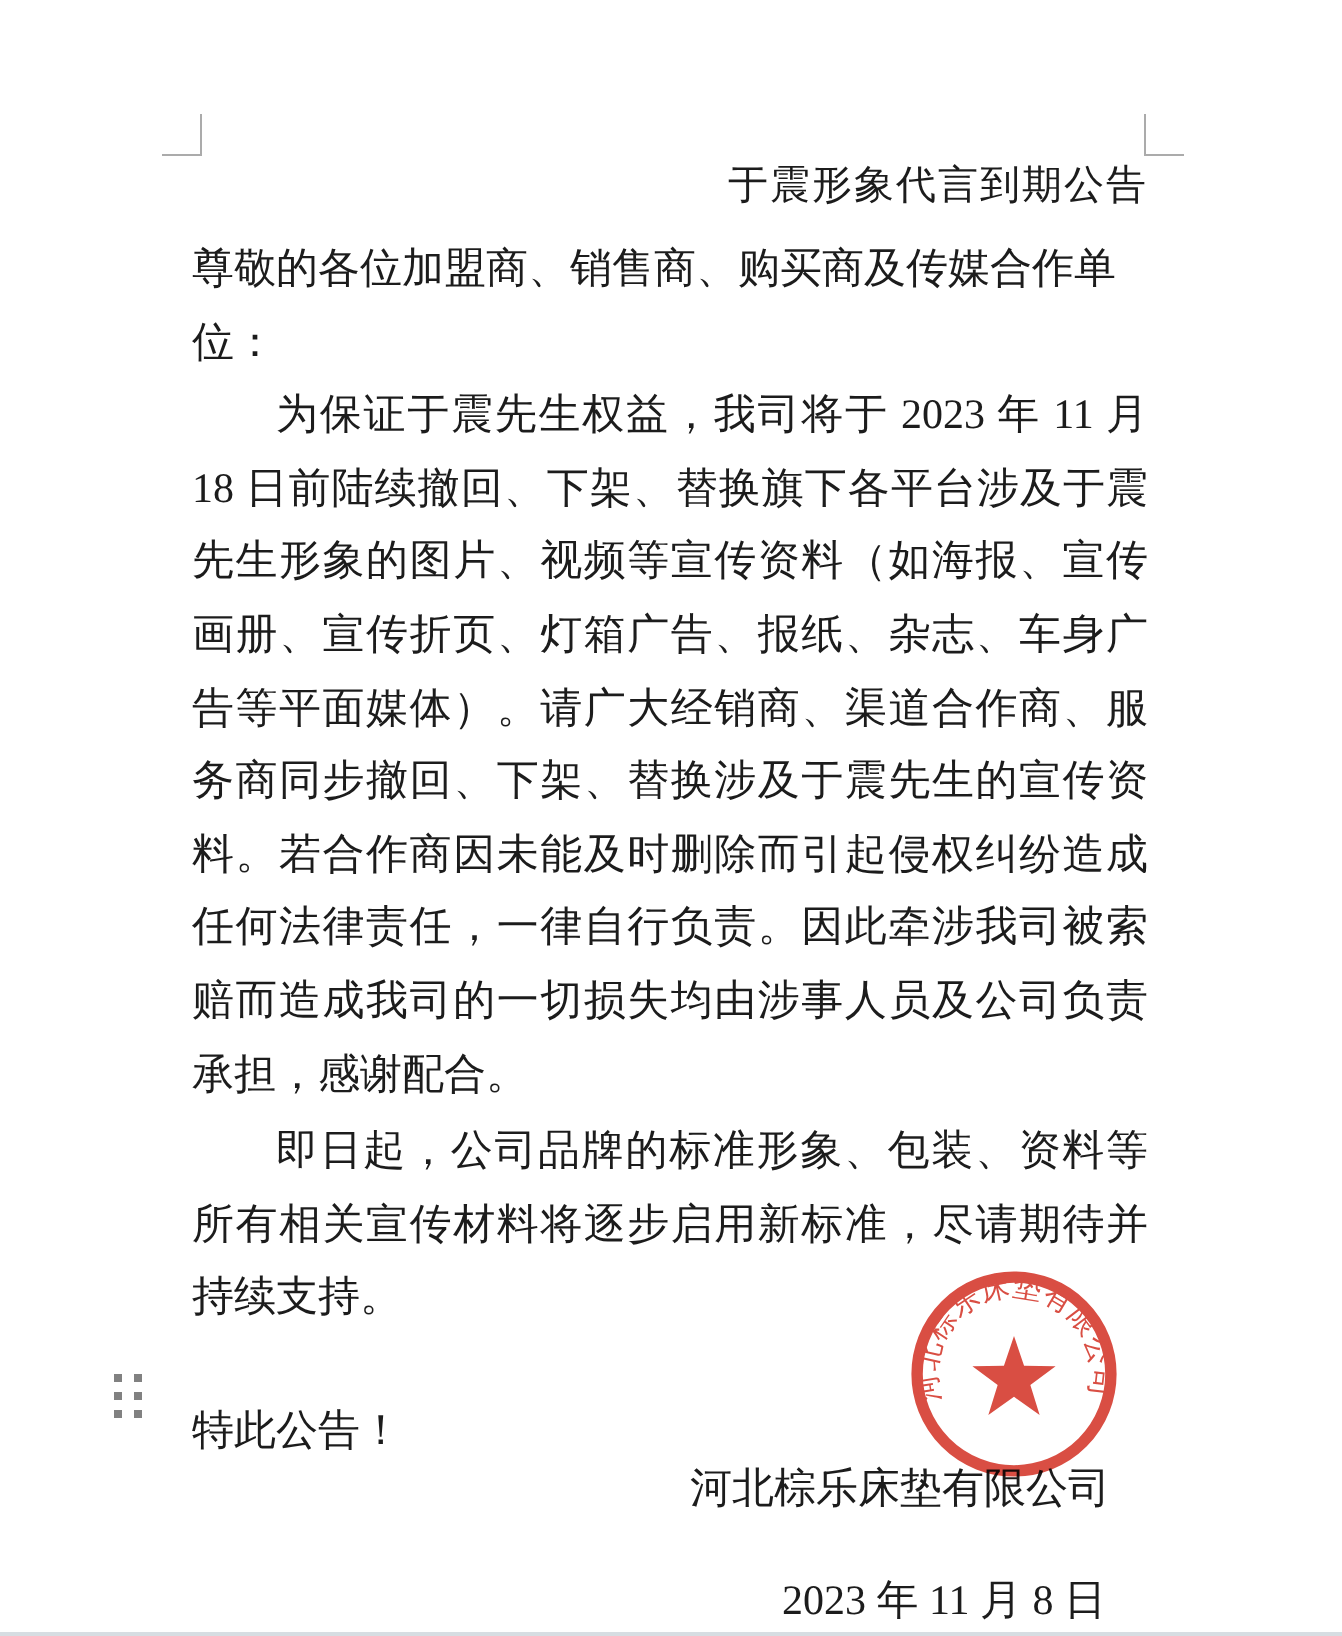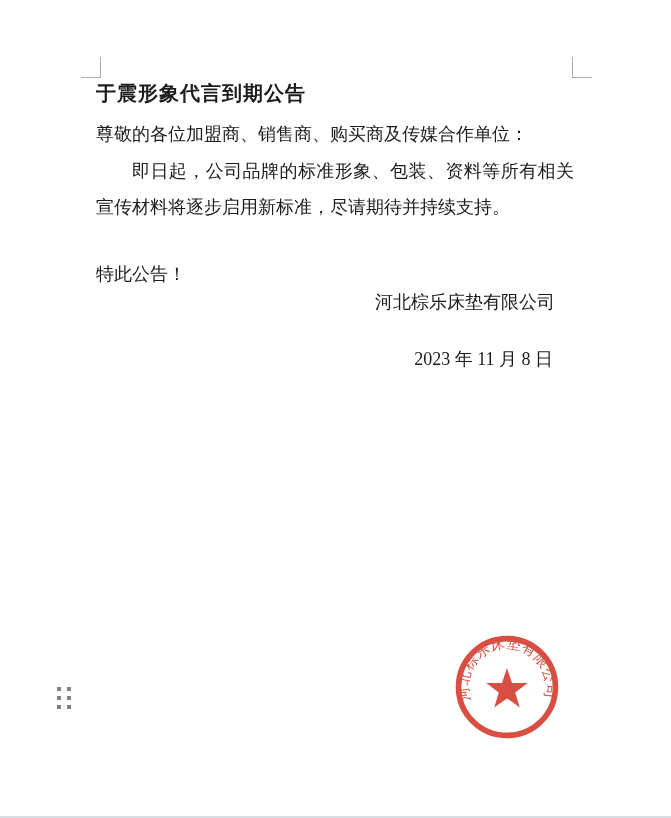--- a/index.html
+++ b/index.html
@@ -20,25 +20,25 @@
   
   .crop{position:absolute;width:20px;height:21px;top:57px;}
   .crop-tl{left:81px;border-right:1px solid var(--crop-gray);border-bottom:1px solid var(--crop-gray);}
   .crop-tr{left:572px;border-left:1px solid var(--crop-gray);border-bottom:1px solid var(--crop-gray);}
 
   .doc{
     position:absolute;
     left:96px;top:78px;width:478px;
   }
   .doc h1{
-    font-size:20px;font-weight:bold;line-height:30px;
-    text-align:left;margin-bottom:8px;letter-spacing:1px;
+    font-size:20px;font-weight:normal;line-height:30px;
+    text-align:right;margin-bottom:8px;letter-spacing:1px;
   }
   .doc p{
-    font-size:18px;line-height:36.6px;
+    font-size:21px;line-height:36.6px;
     text-align:justify;text-justify:inter-ideograph;
   }
   .salut{text-align:left !important;}
   .para{text-indent:2em;}
   .para+.para{margin-top:2px;}
   .closing{margin-top:30px;text-align:left;}
   .sig{text-align:right !important;padding-right:19px;}
   .sig.company{margin-top:-8px;}
   .sig.date{margin-top:20px;padding-right:21px;}
 
@@ -71,20 +71,21 @@
 </style>
 </head>
 <body>
 
 <div class="crop crop-tl"></div>
 <div class="crop crop-tr"></div>
 
 <main class="doc">
   <h1>于震形象代言到期公告</h1>
   <p class="salut">尊敬的各位加盟商、销售商、购买商及传媒合作单位：</p>
+  <p class="para">为保证于震先生权益，我司将于 2023 年 11 月 18 日前陆续撤回、下架、替换旗下各平台涉及于震先生形象的图片、视频等宣传资料（如海报、宣传画册、宣传折页、灯箱广告、报纸、杂志、车身广告等平面媒体）。请广大经销商、渠道合作商、服务商同步撤回、下架、替换涉及于震先生的宣传资料。若合作商因未能及时删除而引起侵权纠纷造成任何法律责任，一律自行负责。因此牵涉我司被索赔而造成我司的一切损失均由涉事人员及公司负责承担，感谢配合。</p>
   <p class="para">即日起，公司品牌的标准形象、包装、资料等所有相关宣传材料将逐步启用新标准，尽请期待并持续支持。</p>
   <p class="closing">特此公告！</p>
   <p class="sig company">河北棕乐床垫有限公司</p>
   <p class="sig date">2023 年 11 月 8 日</p>
 </main>
 
 <svg class="stamp" viewBox="0 0 120 120" xmlns="http://www.w3.org/2000/svg" aria-hidden="true">
   <circle class="seal-ring" cx="60" cy="60" r="51"></circle>
   <path id="sealArc" d="M 21.5 74 A 41 41 0 1 1 98.5 74" fill="none"></path>
   <text class="seal-text">

